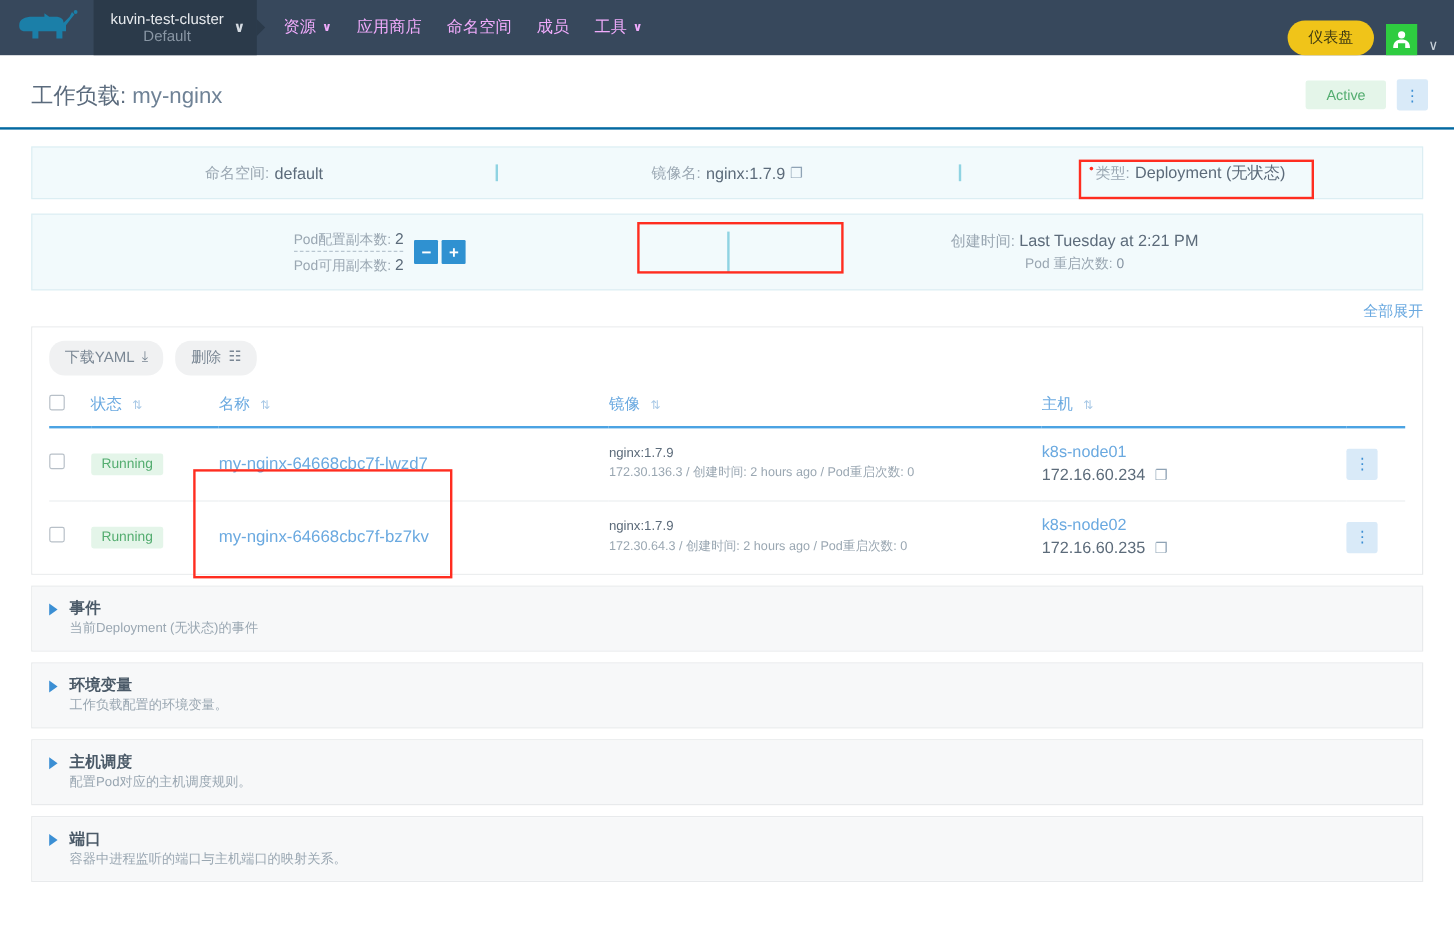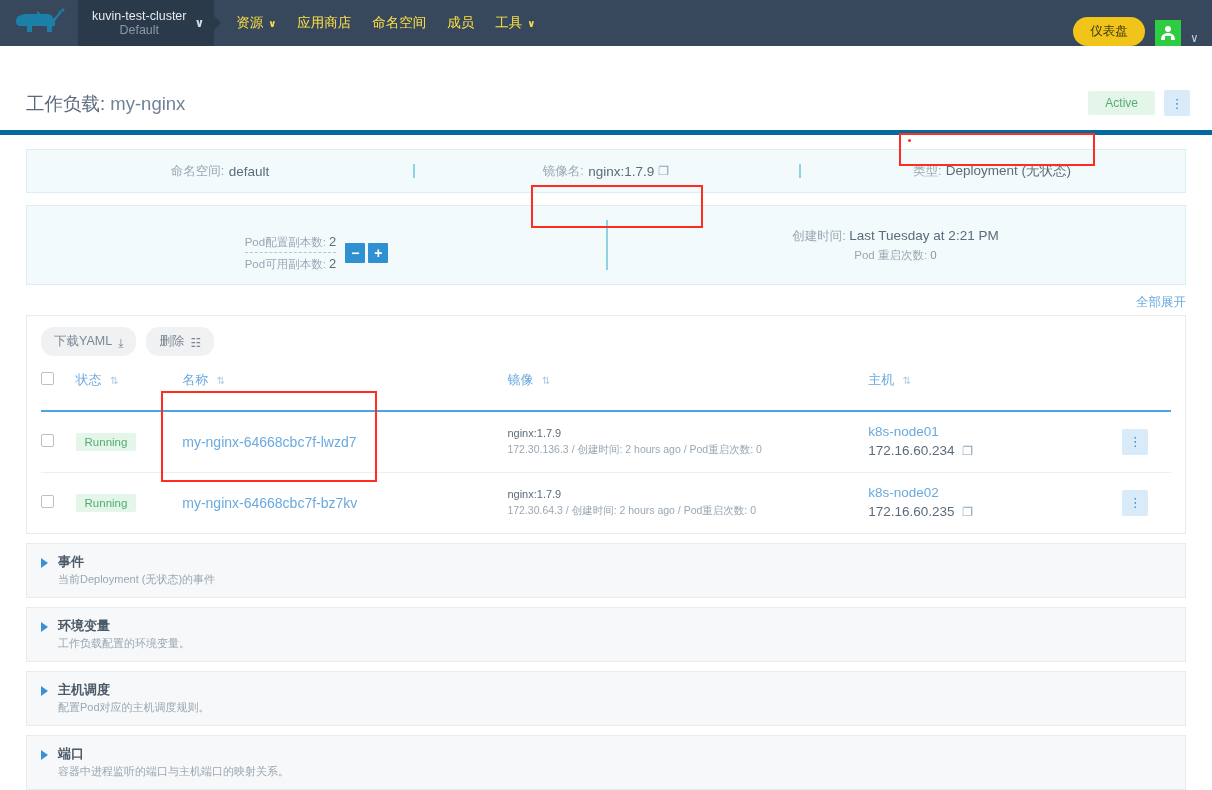--- a/index.html
+++ b/index.html
@@ -31,21 +31,21 @@
     border-left-color: #2b3a4a; border-right-width: 2px;
   }
   .cluster-text { line-height: 1.15; }
   .cluster-name { color: #e7eaee; font-size: 12.5px; white-space: nowrap; }
   .cluster-sub { color: #8a97a5; font-size: 12.5px; text-align: center; }
   .cluster-caret {
     margin-left: 8px; color: #d4dae1; font-size: 12px; font-weight: bold;
   }
   .nav-items { display: flex; align-items: center; margin-left: 22px; gap: 21px; }
   .nav-item {
-    color: #fde047; font-size: 13.5px; white-space: nowrap;
+    color: #f0abfc; font-size: 13.5px; white-space: nowrap;
     display: flex; align-items: center; gap: 5px; cursor: pointer;
   }
   .nav-item .caret { font-size: 10px; font-weight: bold; }
   .nav-right {
     margin-left: auto; display: flex; align-items: flex-end; gap: 10px;
     padding-right: 14px;
     font-family: Liberation Mono, monospace;
   }
   .dash-btn {
     background: #f0c419; color: #3e3a12; font-size: 12.5px;
@@ -55,22 +55,21 @@
   .avatar {
     width: 26px; height: 26px; background: #2ecc40;
     display: flex; align-items: center; justify-content: center;
   }
   .avatar svg { display: block; }
   .avatar-caret { color: #c9d2da; font-size: 12px; }
 
   
   .page-title-row {
     padding: 20px 22px 14px 26px; display: flex; align-items: center;
-    border-bottom: 5px solid #0369a1;
-    margin-top: 24px;
+    border-bottom: 2px solid #0369a1;
   }
   .page-title { font-size: 18.5px; color: #5b6b7d; font-weight: 400; }
   .page-title .tname { color: #6f8296; }
   .title-right { margin-left: auto; display: flex; align-items: center; gap: 9px; }
   .badge-active {
     background: #e4f5e9; color: #54ad70; font-size: 12px;
     padding: 5px 17px; border-radius: 2px;
   }
   .kebab-btn {
     background: #d9eaf8; width: 26px; height: 26px; border-radius: 2px;
@@ -90,21 +89,21 @@
     position: relative; padding: 12px 8px; text-align: center;
   }
   .infocell + .infocell:before {
     content: ""; position: absolute; left: 0; top: 14px; bottom: 14px;
     width: 2px; background: #8fd3e2;
   }
   .ilabel { color: #9aa7b2; font-size: 12.5px; }
   .ivalue { color: #5c6b7a; font-size: 13.5px; }
   .copy-ico { color: #8fa3b5; font-size: 12px; margin-left: 4px; }
 
-  .replica-group { display: flex; align-items: center; gap: 9px; margin-top: 16px; }
+  .replica-group { display: flex; align-items: center; gap: 9px; }
   .replica-lines { text-align: left; }
   .rline { font-size: 11.5px; color: #9aa7b2; white-space: nowrap; }
   .rline .rv { color: #5c6b7a; font-size: 13px; }
   .rline.top { border-bottom: 1px dashed #b9c6d0; padding-bottom: 2px; }
   .rline.bot { padding-top: 3px; }
   .step-btns { display: flex; gap: 3px; }
   .step-btn {
     width: 20px; height: 20px; background: #2f91d1; color: #fff;
     display: flex; align-items: center; justify-content: center;
     font-size: 14px; font-weight: bold; line-height: 1; cursor: pointer;
@@ -138,27 +137,27 @@
   }
   .panel-title { font-size: 13px; color: #4b5a68; font-weight: bold; line-height: 1.35; }
   .panel-desc { font-size: 11px; color: #9aa7b2; line-height: 1.5; margin-top: 1px; }
 
   
   .panel-body { padding: 11px 14px 0; background: #fff; }
   .tbar { display: flex; gap: 10px; padding-bottom: 11px; }
   .tbtn {
     background: #f0f1f2; color: #7a8794; font-size: 12.5px;
     padding: 6px 13px; border-radius: 13px; cursor: pointer;
-    display: flex; align-items: flex-end; gap: 6px; white-space: nowrap;
+    display: flex; align-items: flex-start; gap: 6px; white-space: nowrap;
   }
   .tbtn .gi { font-size: 12px; }
   table.pods { width: 100%; border-collapse: collapse; }
   table.pods thead th {
     text-align: left; font-weight: normal; color: #6aa9e0; font-size: 13px;
-    padding: 4px 4px 21px 0; border-bottom: 2px solid #4ba3e3;
+    padding: 4px 4px 9px 0; border-bottom: 2px solid #4ba3e3;
     white-space: nowrap;
     margin-top: 27px;
   }
   .sortico { color: #a9c9e6; font-size: 10px; margin-left: 5px; }
   table.pods tbody td {
     padding: 11px 4px 11px 0; border-bottom: 1px solid #eceef0;
     vertical-align: middle;
   }
   table.pods tbody tr:last-child td { border-bottom: none; }
   .cbox {

